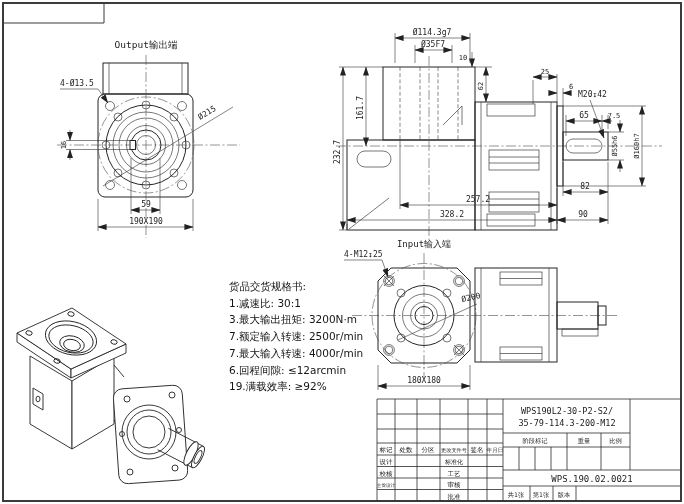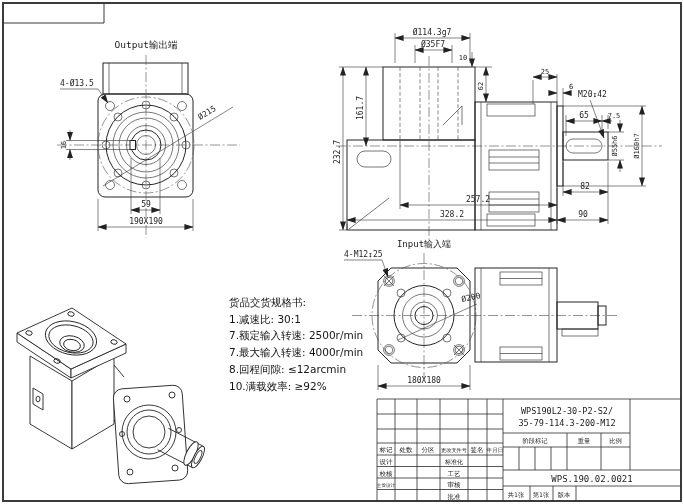--- a/index.html
+++ b/index.html
@@ -10,21 +10,21 @@
   .outline{stroke:#252525;stroke-width:1;fill:none;}
   .outlineF{stroke:#252525;stroke-width:1;fill:#ffffff;}
   .thin{stroke:#2e2e2e;stroke-width:.65;fill:none;}
   .cl{stroke:#5a5a5a;stroke-width:.65;fill:none;stroke-dasharray:10 2.5 2 2.5;}
   .hid{stroke:#3a3a3a;stroke-width:.6;fill:none;stroke-dasharray:4 2.2;}
   .dim{stroke:#333;stroke-width:.6;fill:none;}
   .dtxt{font-size:8px;}
   .dtxts{font-size:7px;}
   .iso{stroke:#222;stroke-width:.9;fill:none;}
   .isoF{stroke:#222;stroke-width:.9;fill:#ffffff;}
-  .specs{position:absolute;left:229px;top:294px;width:168px;color:#151515;
+  .specs{position:absolute;left:229px;top:278px;width:168px;color:#151515;
          font-size:10.5px;line-height:16.7px;white-space:nowrap;}
   .specs .t{margin-bottom:0px;}
 </style>
 </head>
 <body>
 
 <div class="sheet">
 
 <svg width="684" height="504" viewBox="0 0 684 504">
   <defs>
@@ -344,19 +344,20 @@
     <text x="592" y="481.5" text-anchor="middle" font-size="9">WPS.190.02.0021</text>
     <text x="516" y="496.5" text-anchor="middle" font-size="6.3">共1张</text>
     <text x="541" y="496.5" text-anchor="middle" font-size="6.3">第1张</text>
     <text x="564" y="496.5" text-anchor="middle" font-size="6.3">版本</text>
   </g>
 </svg>
 
 <div class="specs">
   <div class="t">货品交货规格书:</div>
   <div>1.减速比: 30:1</div>
+  <div>3.最大输出扭矩: 3200N·m</div>
   <div>7.额定输入转速: 2500r/min</div>
   <div>7.最大输入转速: 4000r/min</div>
-  <div>8.回程间隙: ≤12arcmin</div>
-  <div>10.满载效率: ≥92%</div>
+  <div>6.回程间隙: ≤12arcmin</div>
+  <div>19.满载效率: ≥92%</div>
 </div>
 
 </div>
 
 </body></html>

